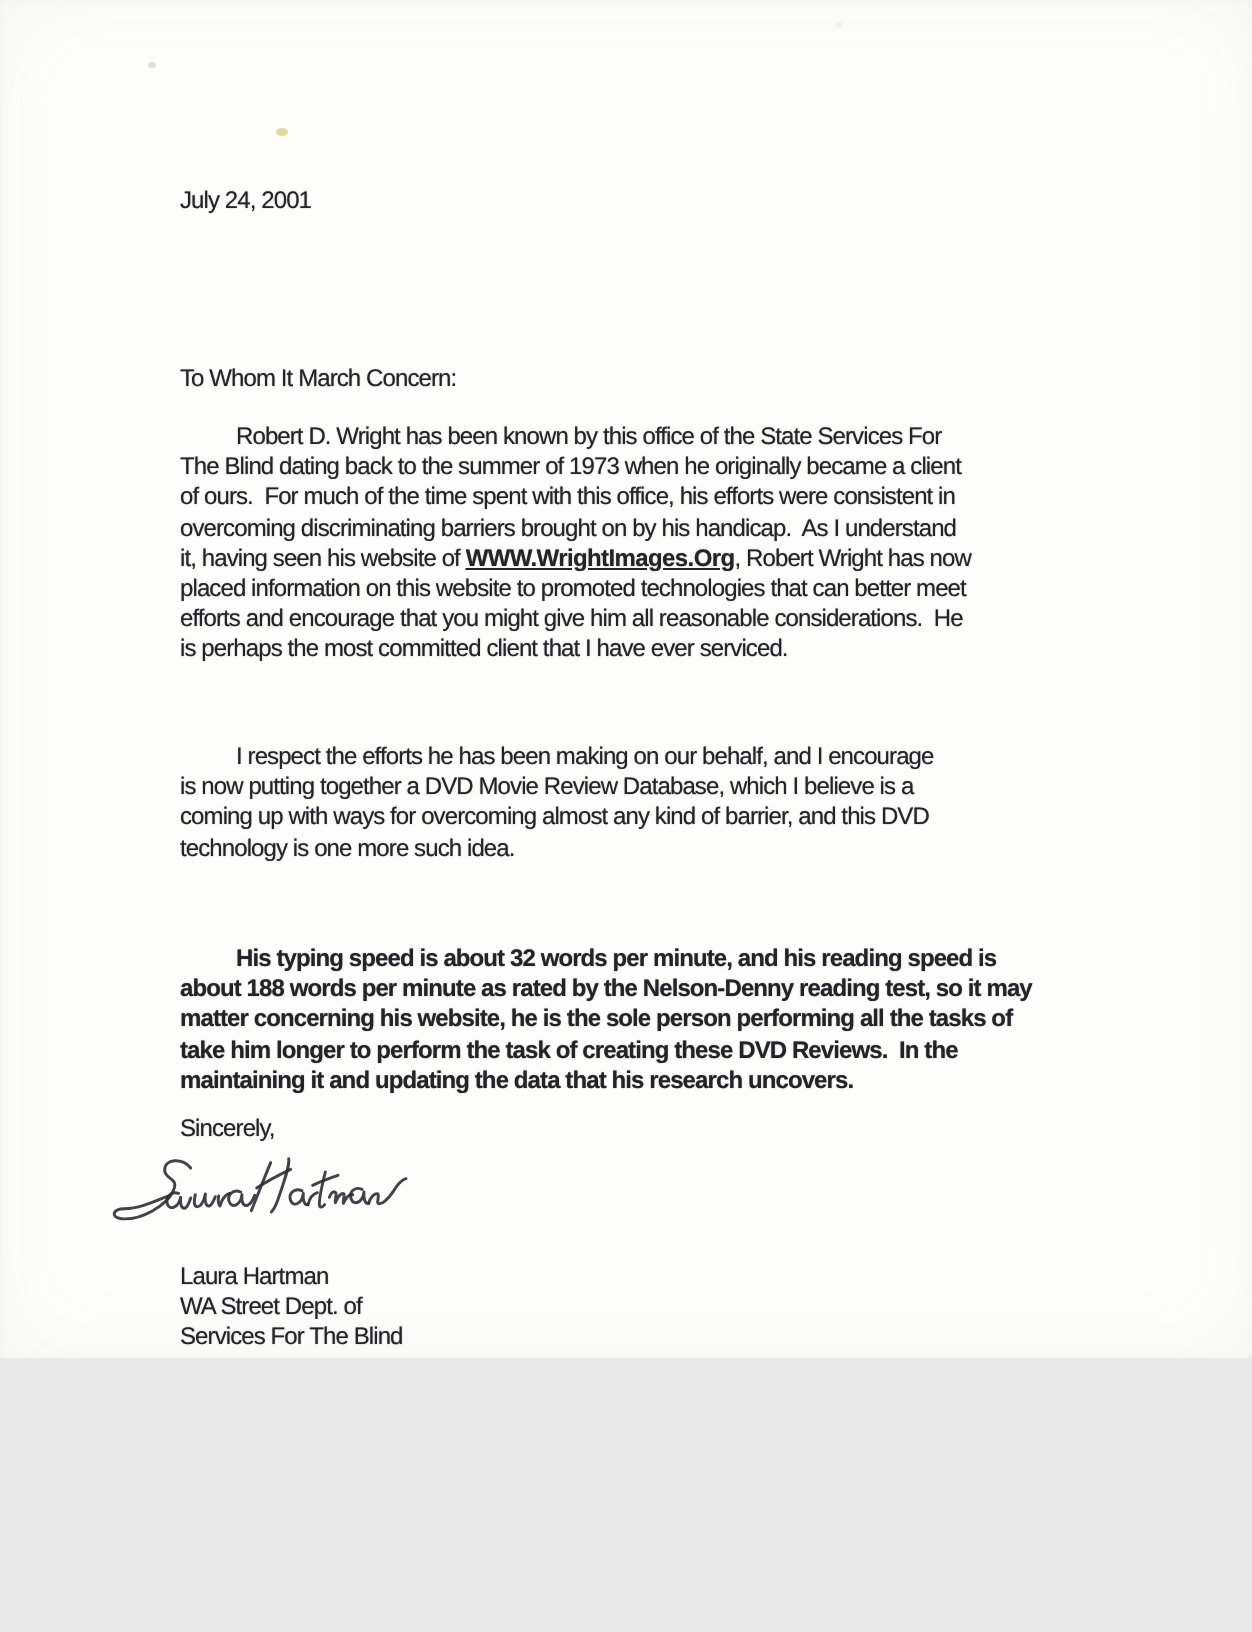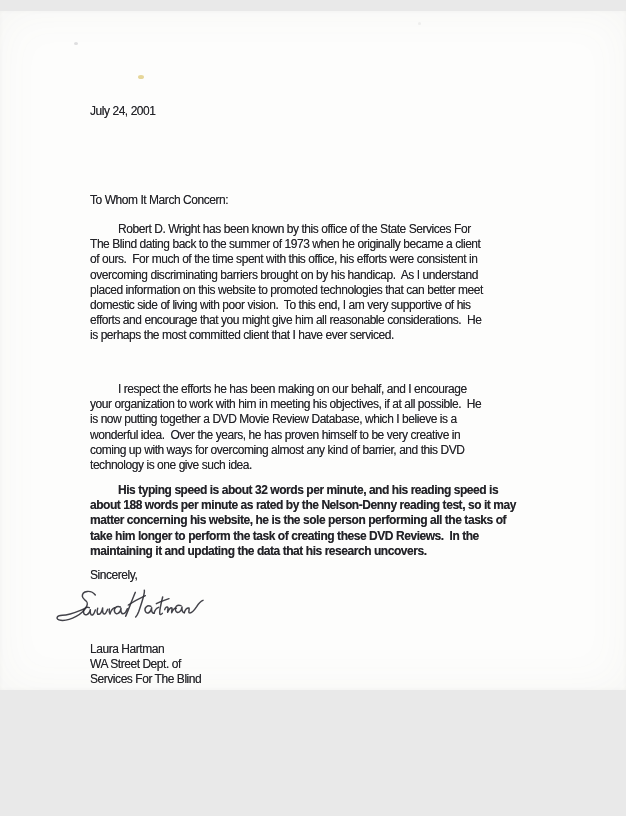--- a/index.html
+++ b/index.html
@@ -4,21 +4,21 @@
 <style>
   html, body {
     margin: 0;
     padding: 0;
     background: #e9e9e9;
   }
   .page {
     position: relative;
     width: 626px;
     height: 679px;
-    margin: 11px auto;
+    margin: 0 auto;
     background: #fdfdfc;
     box-shadow: inset 0 0 45px rgba(120,115,100,0.05), inset 0 0 4px rgba(0,0,0,0.03);
     font-family: "Liberation Sans", sans-serif;
     color: #232328;
     overflow: hidden;
   }
   .ln {
     white-space: pre;
     font-size: 12px;
     line-height: 15.2px;
@@ -69,33 +69,31 @@
 
   <div class="abs date ln">July 24, 2001</div>
 
   <div class="abs salutation ln">To Whom It March Concern:</div>
 
   <div class="para p1">
     <div class="ln indent">Robert D. Wright has been known by this office of the State Services For</div>
     <div class="ln">The Blind dating back to the summer of 1973 when he originally became a client</div>
     <div class="ln">of ours.  For much of the time spent with this office, his efforts were consistent in</div>
     <div class="ln">overcoming discriminating barriers brought on by his handicap.  As I understand</div>
+    <div class="ln"><span>it, having seen his website of </span><span class="site">WWW.WrightImages.Org</span><span>, Robert Wright has now</span></div>
     <div class="ln">placed information on this website to promoted technologies that can better meet</div>
-    <div class="ln">domestic side of living with poor vision.  To this end, I am very supportive of his</div>
     <div class="ln">efforts and encourage that you might give him all reasonable considerations.  He</div>
     <div class="ln">is perhaps the most committed client that I have ever serviced.</div>
   </div>
 
   <div class="para p2">
     <div class="ln indent">I respect the efforts he has been making on our behalf, and I encourage</div>
-    <div class="ln">your organization to work with him in meeting his objectives, if at all possible.  He</div>
     <div class="ln">is now putting together a DVD Movie Review Database, which I believe is a</div>
-    <div class="ln">wonderful idea.  Over the years, he has proven himself to be very creative in</div>
     <div class="ln">coming up with ways for overcoming almost any kind of barrier, and this DVD</div>
-    <div class="ln">technology is one give such idea.</div>
+    <div class="ln">technology is one more such idea.</div>
   </div>
 
   <div class="para p3">
     <div class="ln indent">His typing speed is about 32 words per minute, and his reading speed is</div>
     <div class="ln">about 188 words per minute as rated by the Nelson-Denny reading test, so it may</div>
     <div class="ln">matter concerning his website, he is the sole person performing all the tasks of</div>
     <div class="ln">take him longer to perform the task of creating these DVD Reviews.  In the</div>
     <div class="ln">maintaining it and updating the data that his research uncovers.</div>
   </div>
 

